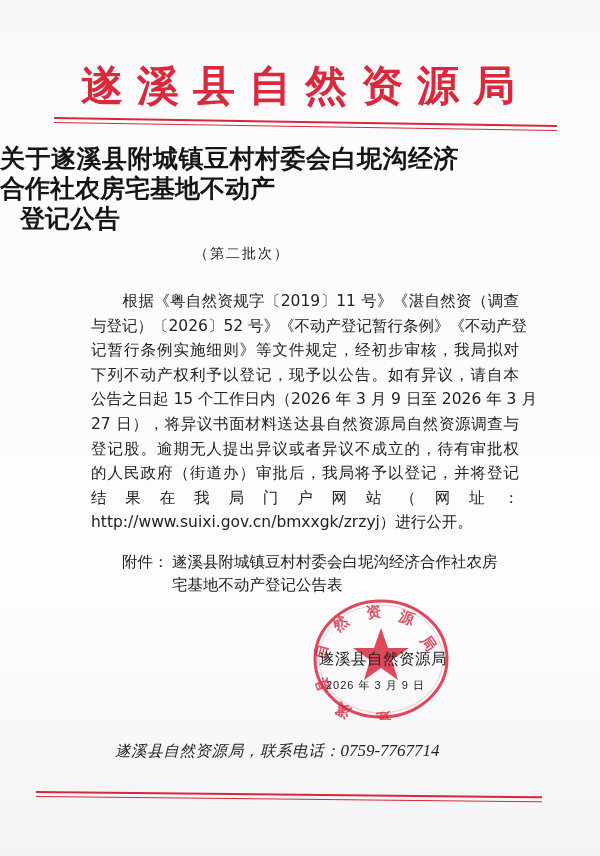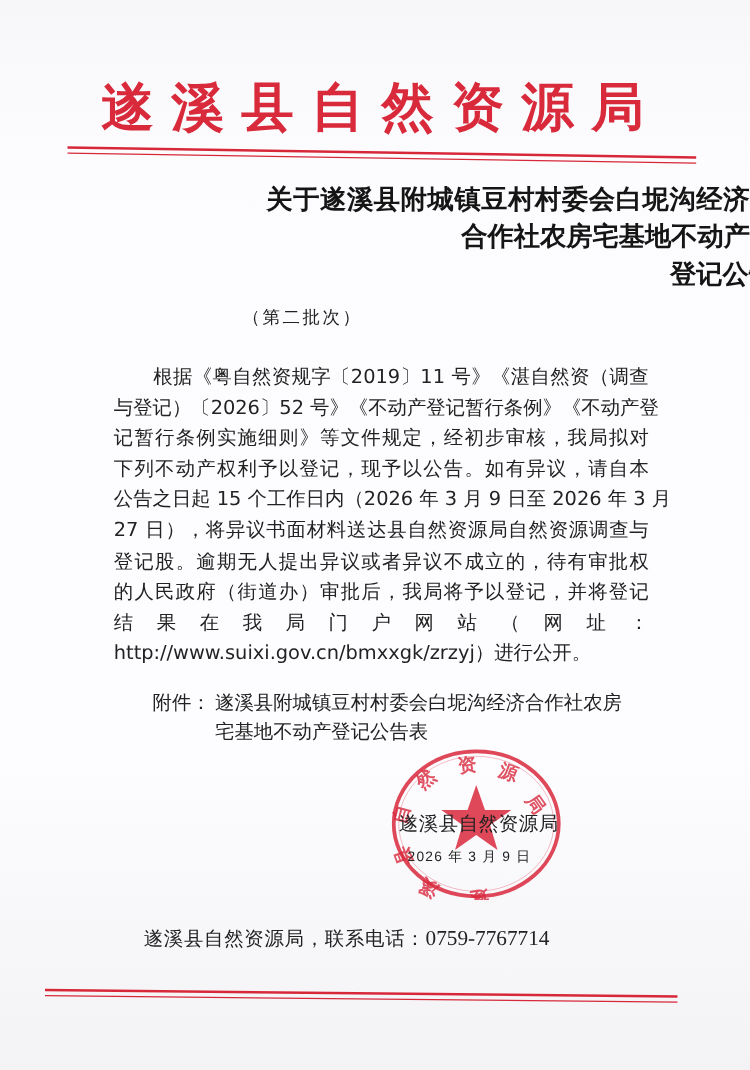--- a/index.html
+++ b/index.html
@@ -43,24 +43,24 @@
       border-top: 1px solid #d7283a;
     }
     .rule-top-a { left: 54px; top: 117px; width: 503px; transform: rotate(0.9deg); transform-origin: left center; }
     .rule-top-b { left: 54px; top: 122px; width: 503px; transform: rotate(0.9deg); transform-origin: left center; }
     .rule-bot-a { left: 36px; top: 791px; width: 506px; transform: rotate(0.6deg); transform-origin: left center; }
     .rule-bot-b { left: 36px; top: 796px; width: 506px; transform: rotate(0.6deg); transform-origin: left center; }
 
     .title {
       position: absolute;
       left: 0; width: 600px;
-      text-align: right;
+      text-align: left;
       font-family: "DejaVu Serif", serif;
       font-weight: bold;
-      font-size: 21px;
+      font-size: 25px;
       line-height: 28px;
       color: #151515;
     }
     .title-1 { top: 145px; letter-spacing: 0.5px; }
     .title-2 { top: 175px; }
     .title-3 { top: 205px; padding-left: 20px; }
     .batch {
       position: absolute;
       left: 0; top: 245px; width: 484px;
       text-align: center;
@@ -141,20 +141,21 @@
       letter-spacing: 1px;
     }
     .contact-line {
       position: absolute;
       left: 115px; top: 741px;
       font-family: "DejaVu Sans", sans-serif;
       font-size: 15.5px;
       color: #222;
       white-space: nowrap;
       letter-spacing: 0.6px;
+      font-style: italic;
     }
     .contact-line .phone {
       font-family: "Liberation Serif", serif;
       font-size: 17px;
       letter-spacing: 0;
     }
   </style>
 </head>
 <body>
 

